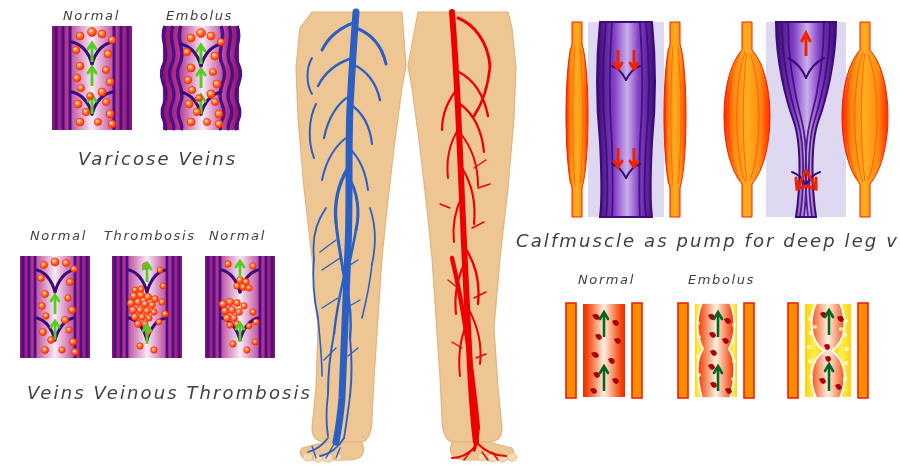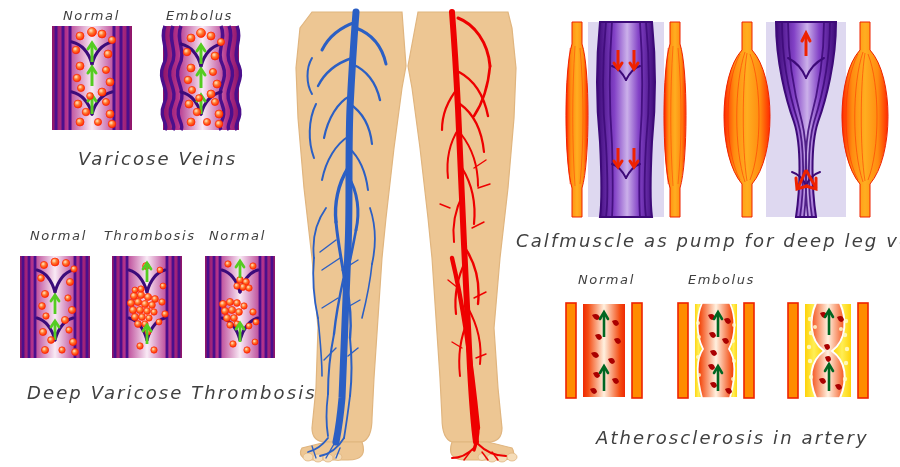--- a/index.html
+++ b/index.html
@@ -326,21 +326,21 @@
       </g>
       <g stroke="#55cc22" stroke-width="2.8" fill="none">
         <path d="M37,22 L37,6"></path>
           <path d="M33,11 L37,5 L41,11" stroke-linecap="round"></path>
         <path d="M37,86 L37,68"></path>
           <path d="M33,73 L37,67 L41,73" stroke-linecap="round"></path>
       </g>
     </svg>
   </div>
 
-  <div class="lbl lbl-head" style="left:27px;top:382px;">Deep  Varicose Thrombosis</div>
+  <div class="lbl lbl-head" style="left:27px;top:382px;">Veins  Veinous Thrombosis</div>
 
   <div class="panel" style="left:282px;top:8px;">
     <svg width="256" height="452" viewBox="0 0 256 452">
 
       <path d="M30,4 L120,4 L124,58 L120,80 L112,140 L104,210
                L100,250 L96,310 L92,370 L90,410
                C90,426 86,432 80,434 L44,434
                C34,434 30,428 30,420 L34,380 L36,320
                L30,250 L22,180 L16,110 L14,60 L18,20 Z" fill="#edc693" stroke="#e0b57f" stroke-width="1.2"></path>
       <path d="M136,4 L226,4 L230,20 L234,60 L232,110 L226,180
@@ -643,15 +643,14 @@
       <g stroke="#006622" stroke-width="2.6" fill="none">
         <path d="M43,32 L43,8"></path>
           <path d="M39,14 L43,7 L47,14" stroke-linecap="round"></path>
         <path d="M43,88 L43,62"></path>
           <path d="M39,68 L43,61 L47,68" stroke-linecap="round"></path>
       </g>
       <rect x="18" y="0" width="48" height="95" fill="none" stroke="#ffffff" stroke-width="1.6"></rect>
     </svg>
   </div>
 
-  <div class="lbl lbl-head" style="left:596px;top:427px;">Atherosclerosis  in artery</div>
 
 </div>
 
 </body></html>

